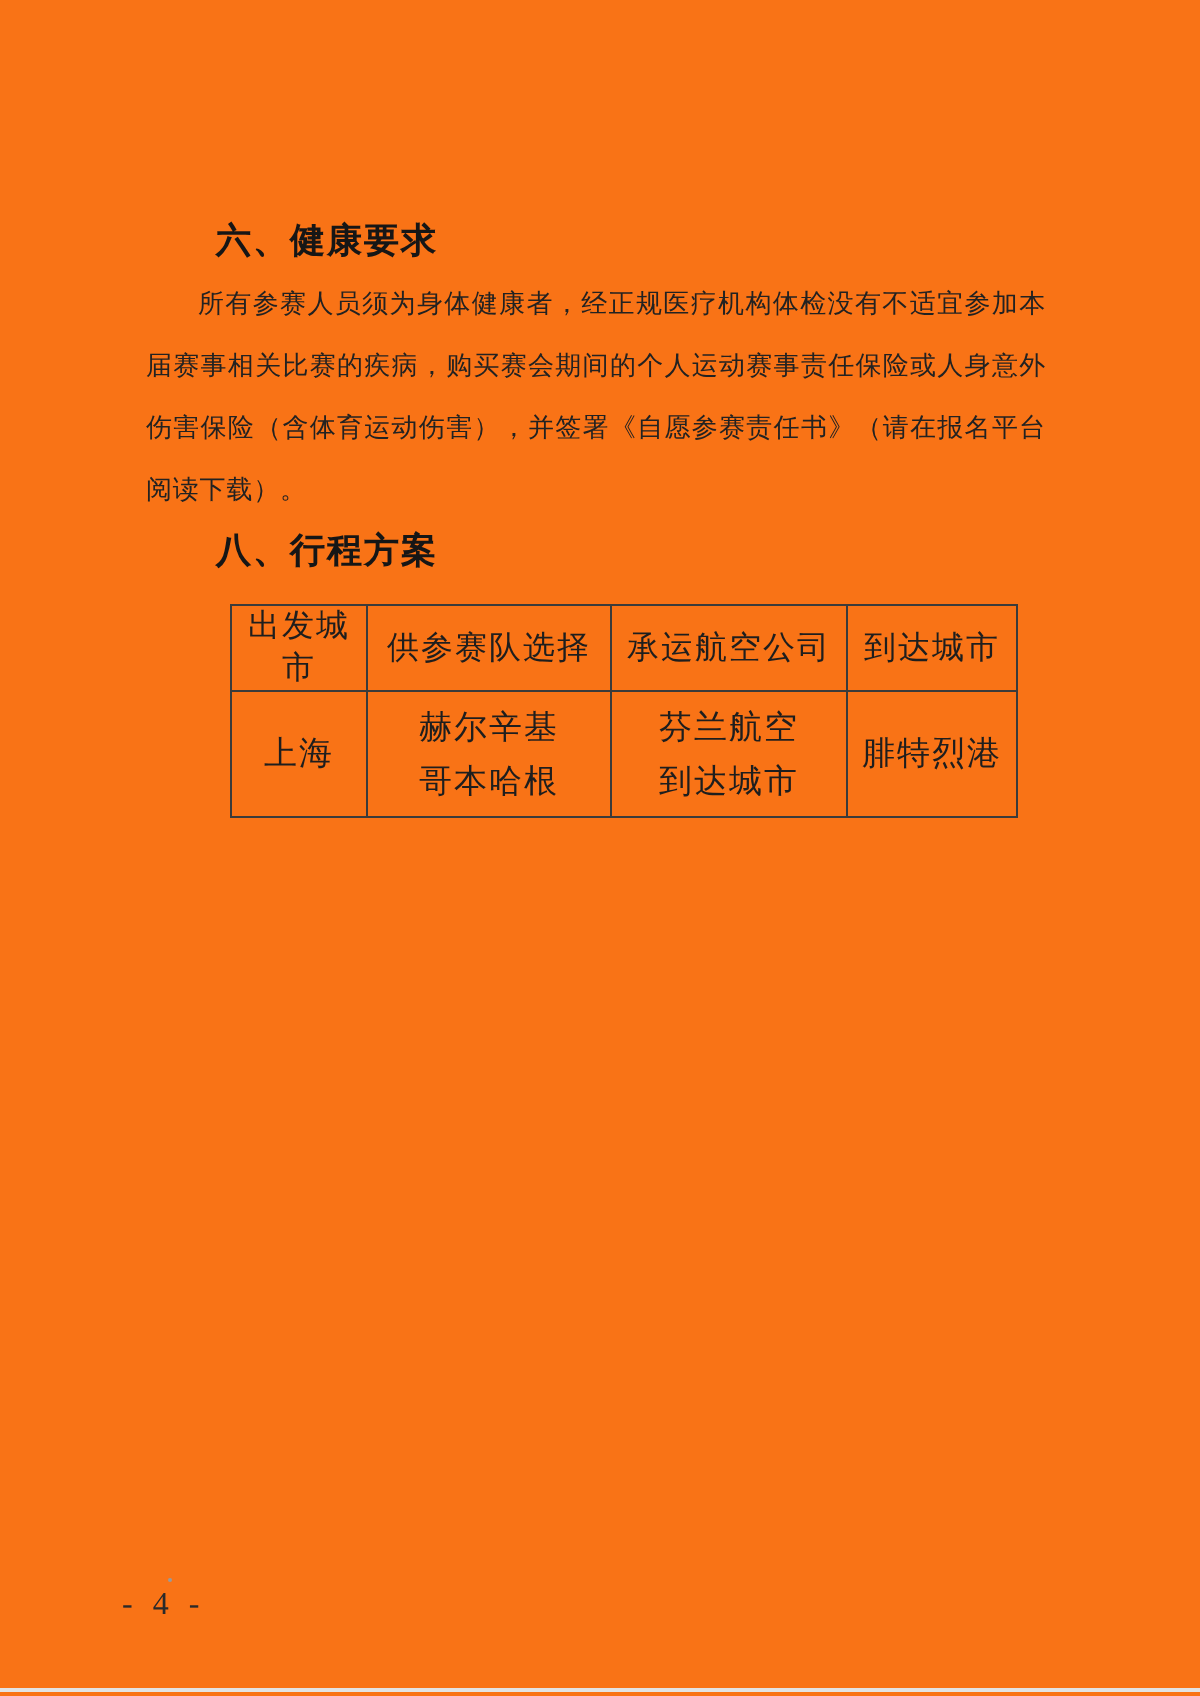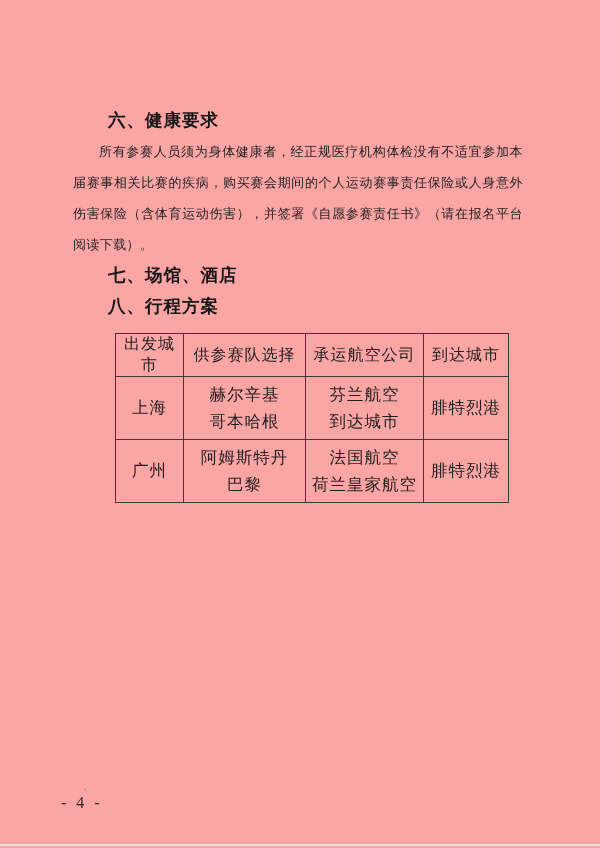--- a/index.html
+++ b/index.html
@@ -13,21 +13,21 @@
     position: relative;
     overflow: hidden;
     font-family: "Liberation Serif", serif;
     color: #1e1e1e;
   }
   .page {
     position: absolute;
     left: 0; top: 0;
     width: 600px;
     height: 848px;
-    background: #fca5a5;
+    background: #f97316;
   }
   .content {
     position: absolute;
     left: 73px;
     top: 105px;
     width: 450px;
   }
   .sec-heading {
     font-family: "Liberation Sans", sans-serif;
     font-weight: bold;
@@ -105,21 +105,20 @@
 </head>
 <body>
 
 <div class="page">
 
   <div class="content">
 
     <div class="sec-heading">六、健康要求</div>
     <p class="para">所有参赛人员须为身体健康者，经正规医疗机构体检没有不适宜参加本届赛事相关比赛的疾病，购买赛会期间的个人运动赛事责任保险或人身意外伤害保险（含体育运动伤害），并签署《自愿参赛责任书》（请在报名平台阅读下载）。</p>
 
-    <div class="sec-heading">七、场馆、酒店</div>
 
     <div class="sec-heading">八、行程方案</div>
 
     <table class="itinerary">
       <colgroup>
         <col style="width:68px">
         <col style="width:122px">
         <col style="width:118px">
         <col style="width:85px">
       </colgroup>
@@ -137,32 +136,20 @@
           <td>
             <div class="cell-line">赫尔辛基</div>
             <div class="cell-line">哥本哈根</div>
           </td>
           <td>
             <div class="cell-line">芬兰航空</div>
             <div class="cell-line">到达城市</div>
           </td>
           <td>腓特烈港</td>
         </tr>
-        <tr>
-          <td>广州</td>
-          <td>
-            <div class="cell-line">阿姆斯特丹</div>
-            <div class="cell-line">巴黎</div>
-          </td>
-          <td>
-            <div class="cell-line">法国航空</div>
-            <div class="cell-line">荷兰皇家航空</div>
-          </td>
-          <td>腓特烈港</td>
-        </tr>
       </tbody>
     </table>
 
   </div>
 
   <div class="scan-dot"></div>
   <div class="page-num">- 4 -</div>
   <div class="scan-edge"></div>
 
 </div>

